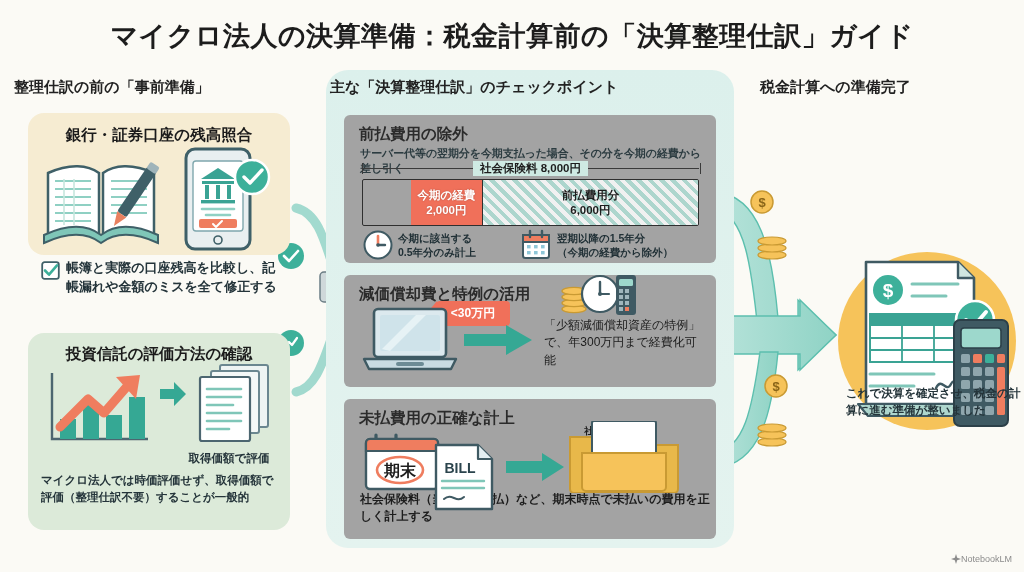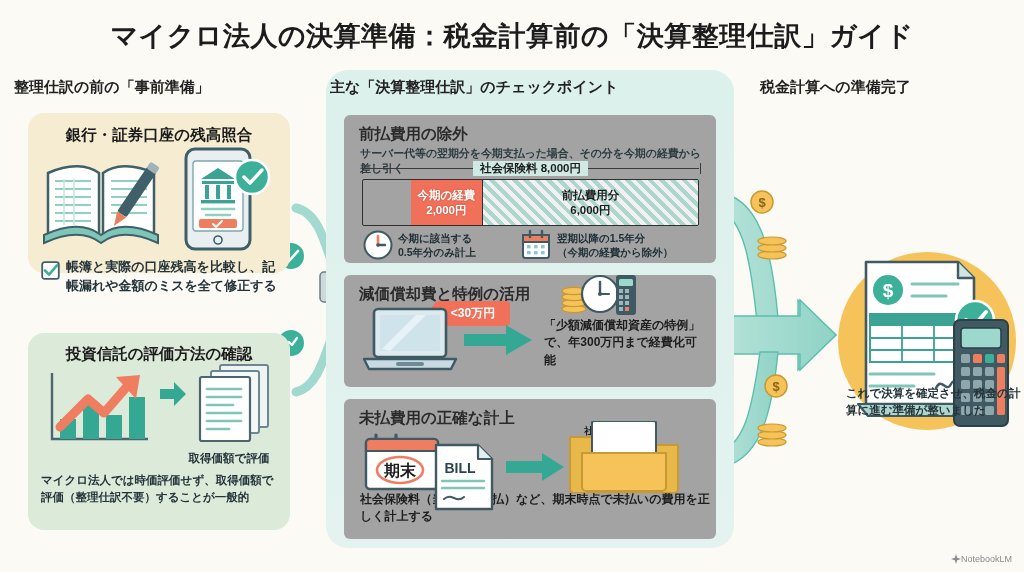--- a/index.html
+++ b/index.html
@@ -39,22 +39,22 @@
     background: linear-gradient(180deg, #dcf0ec 0%, #e4f3ef 100%);
     border-radius: 22px; z-index: 2;
   }
 
   
   .card { position: absolute; border-radius: 14px; z-index: 4; }
   .card h3 { font-size: 15.5px; font-weight: 700; color: #1b1b1b; }
 
   
   #card-bank {
-    left: 28px; top: 113px; width: 262px; height: 160px;
-    background: #f6ecd2; border-radius: 16px; font-family: Liberation Mono, monospace;
+    left: 28px; top: 113px; width: 262px; height: 142px;
+    background: #f6ecd2; border-radius: 16px;
   }
   #card-bank h3 { position: absolute; left: 0; top: 12px; width: 100%; text-align: center; font-size: 15.5px; }
   .bank-caption {
     position: absolute; left: 14px; top: 146px; width: 238px;
     font-size: 13px; font-weight: 700; line-height: 1.45; color: #24343a;
     padding-left: 24px;
   }
   #card-invest {
     left: 28px; top: 333px; width: 262px; height: 197px;
     background: #dcead9; border-radius: 16px;
@@ -117,21 +117,21 @@
   .note-row { position: absolute; top: 116px; left: 18px; width: 340px; height: 30px; }
   .note {
     position: absolute; font-size: 10.5px; font-weight: 700; line-height: 1.35; color: #203036;
   }
   #note-clock { left: 36px; top: 0; width: 130px; }
   #note-cal   { left: 195px; top: 0; width: 150px; }
 
   
   .mid2-text {
     position: absolute; left: 200px; top: 42px; width: 160px;
-    font-size: 12px; font-weight: 700; line-height: 1.45; color: #1d1d1d;
+    font-size: 12px; font-weight: 400; line-height: 1.45; color: #1d1d1d;
   }
   .price-tag {
     position: absolute; left: 92px; top: 26px; width: 74px; height: 25px;
     background: #f0705a; color: #fff; font-size: 12px; font-weight: 700;
     display: flex; align-items: center; justify-content: center;
     border-radius: 4px 4px 4px 4px;
   }
   .price-tag::before {
     content: ""; position: absolute; left: -9px; top: 0; width: 0; height: 0;
     border-top: 12.5px solid transparent; border-bottom: 12.5px solid transparent;

